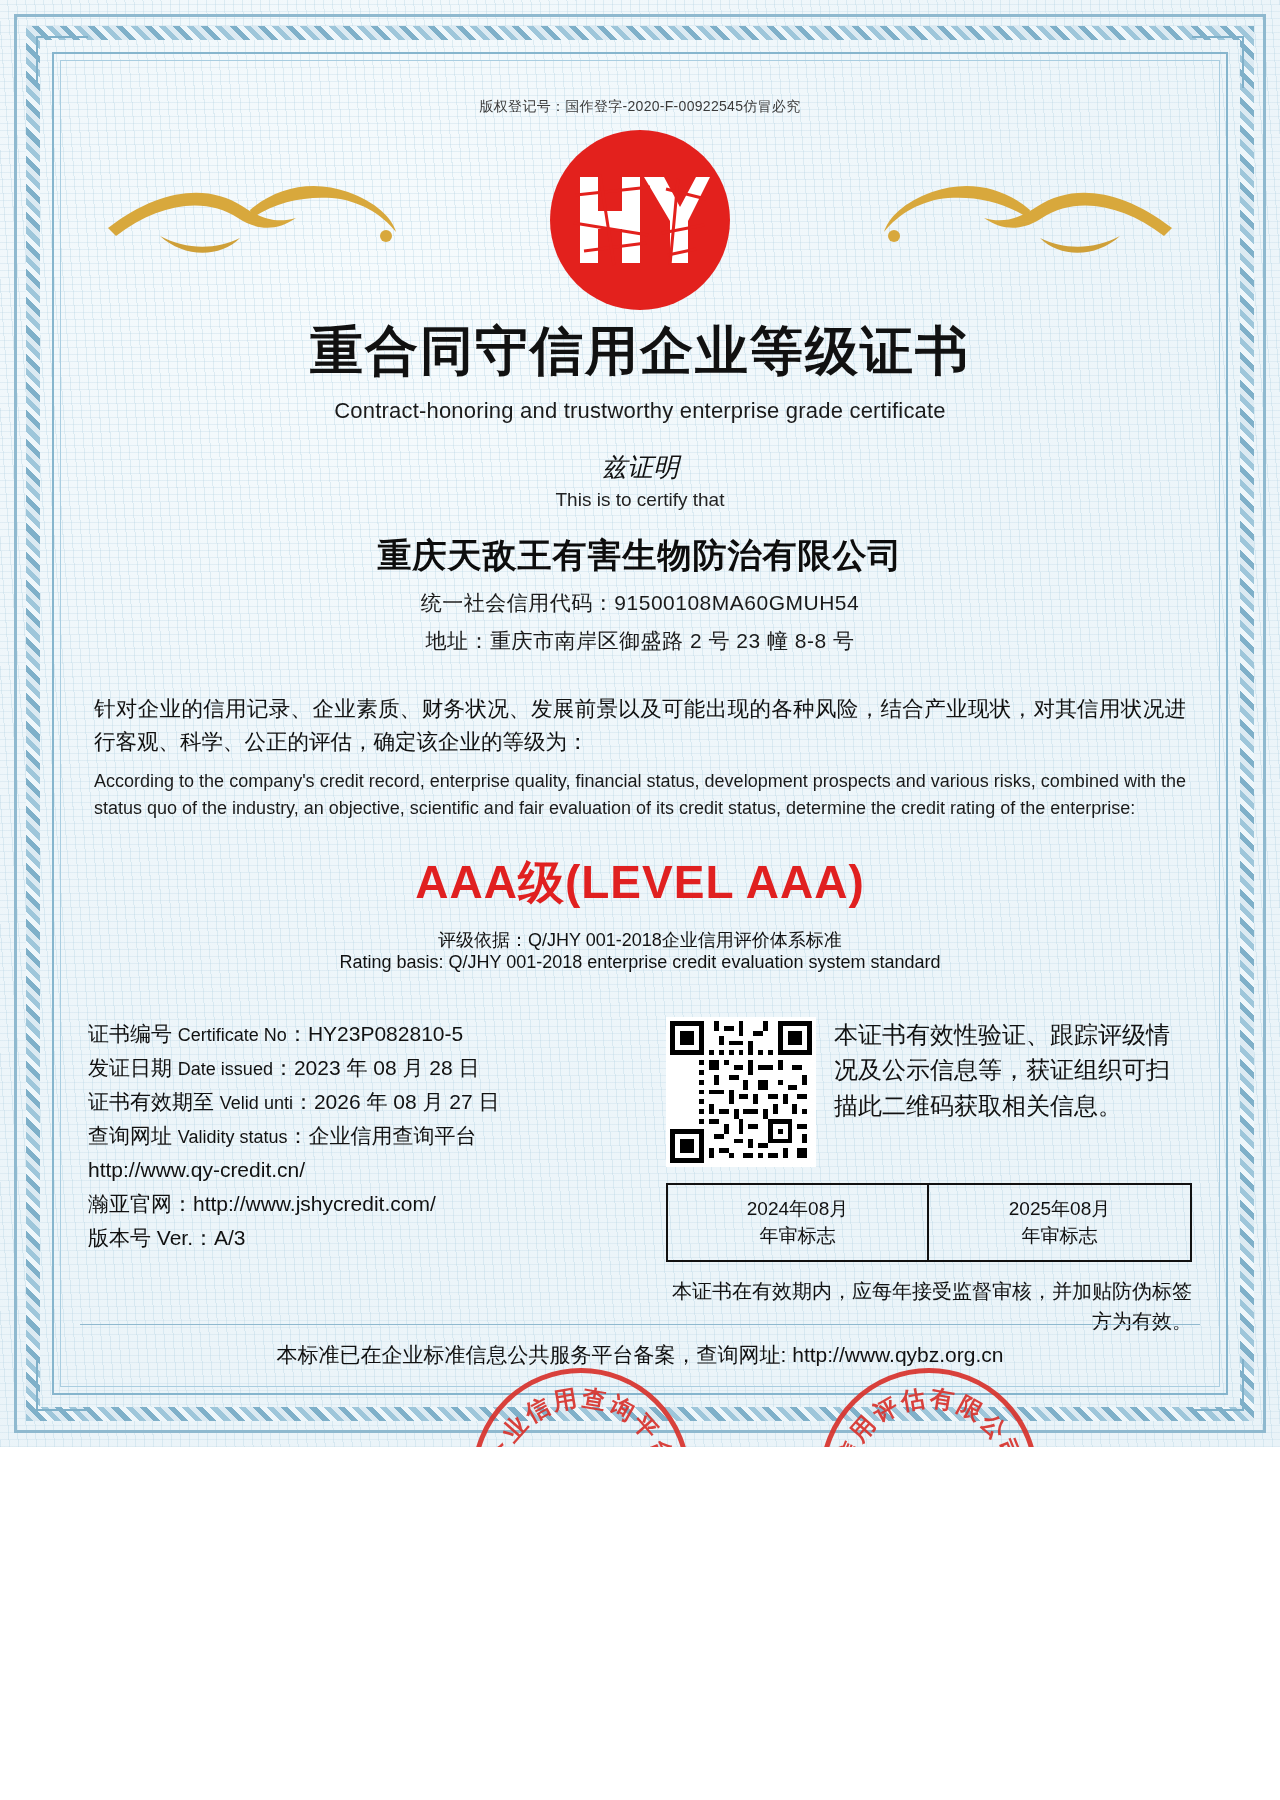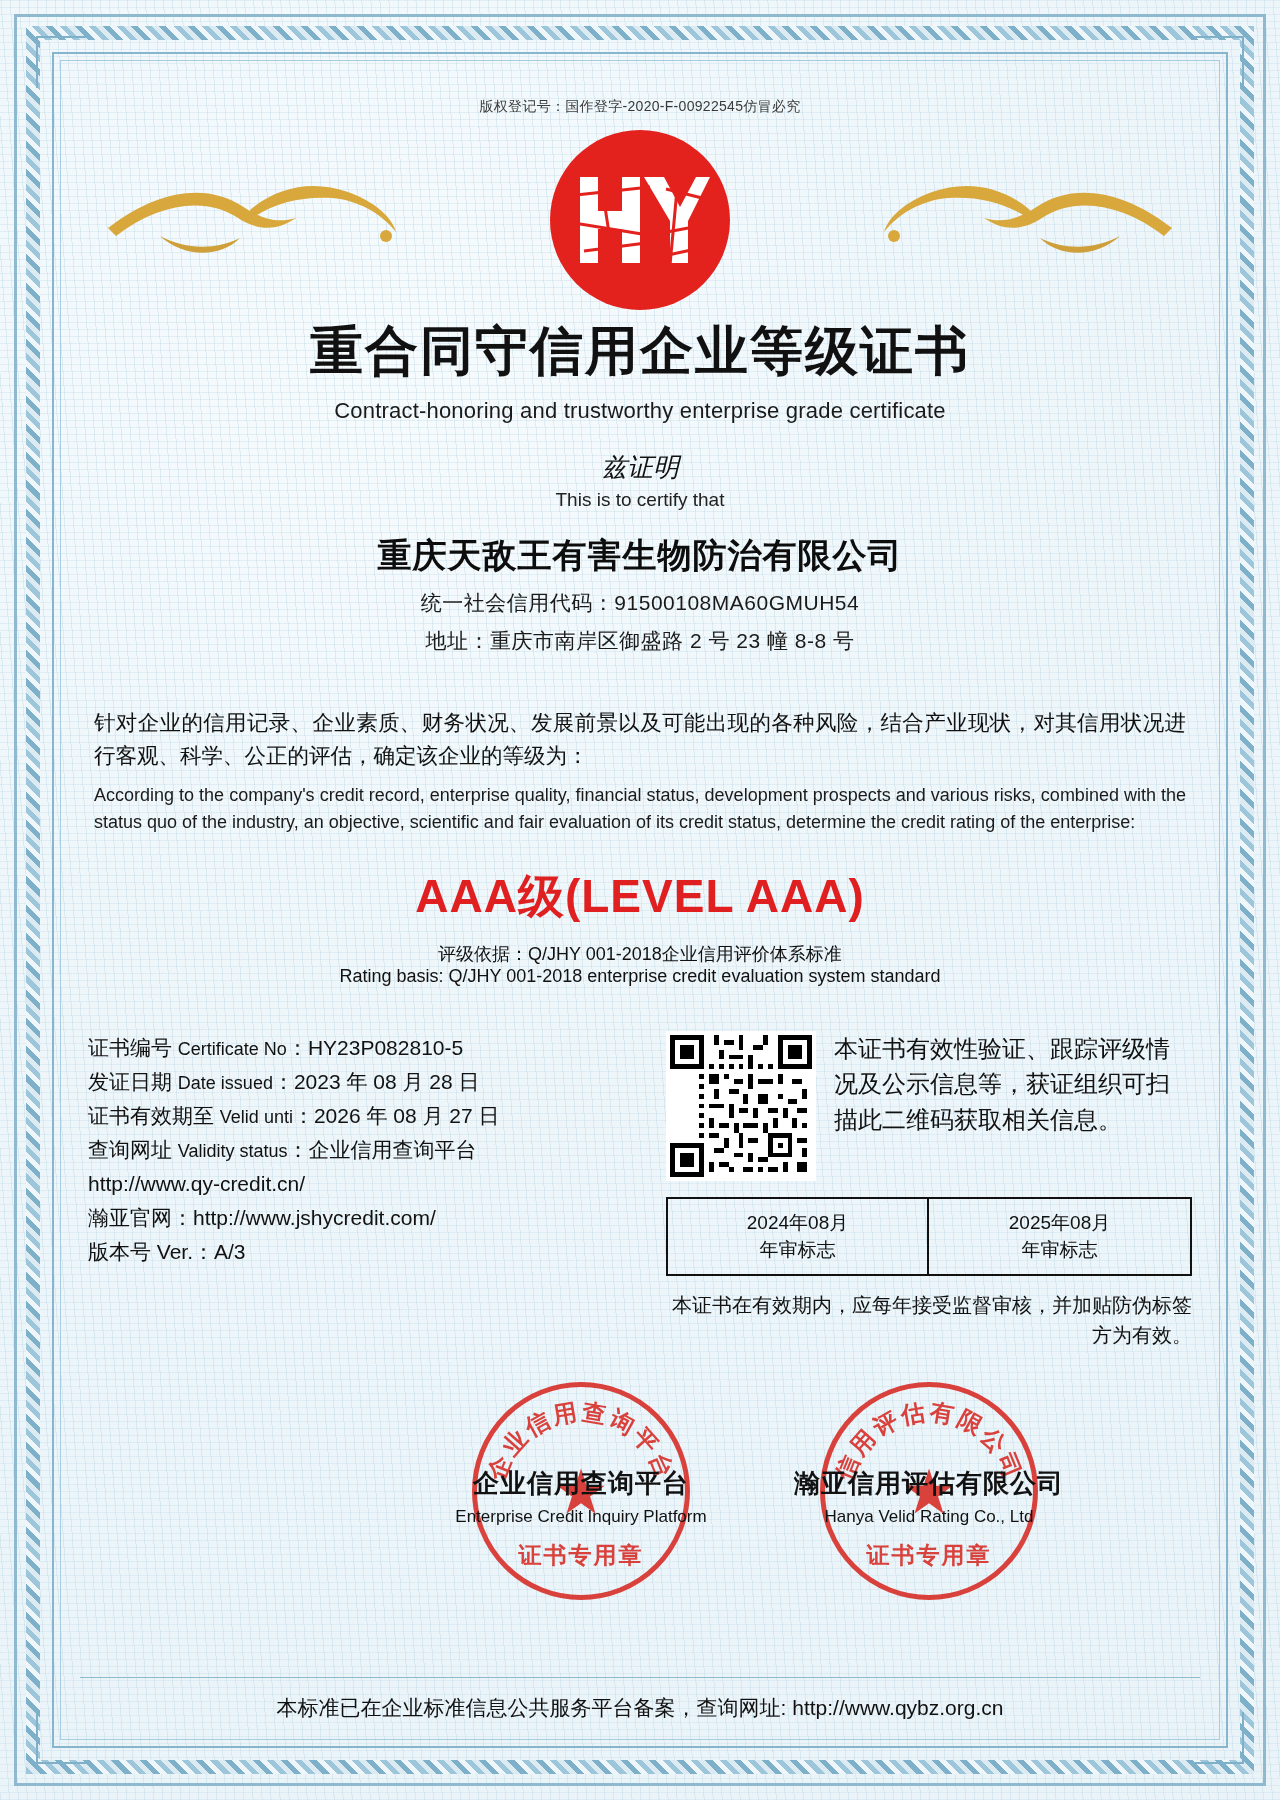--- a/index.html
+++ b/index.html
@@ -4,21 +4,21 @@
 <style>
   * { box-sizing: border-box; }
   html, body {
     margin: 0; padding: 0;
     width: 1280px; height: 1800px;
     background: #ffffff;
     font-family: "Liberation Sans", sans-serif;
   }
   #cert {
     position: relative;
-    width: 1280px; height: 1800px;
+    width: 1280px; height: 1447px;
     overflow: hidden;
     background:
       repeating-linear-gradient(0deg,
         rgba(210,228,238,0.55) 0px,
         rgba(210,228,238,0.55) 1px,
         rgba(255,255,255,0) 1px,
         rgba(255,255,255,0) 7px),
       radial-gradient(circle at 30% 20%, #f6fbfd 0%, #eef6fa 40%, #e9f3f8 100%);
     padding-left: 32px;
   }
@@ -141,21 +141,21 @@
   }
   .meta-line {
     text-align: center;
     font-size: 21px;
     color: #1a1a1a;
     margin-top: 10px;
     letter-spacing: .5px;
   }
 
   .para {
-    margin-top: 52px;
+    margin-top: 38px;
     padding: 0 14px;
   }
   .para-cn {
     font-size: 21.5px;
     line-height: 1.55;
     color: #111;
     text-align: justify;
     text-indent: 0;
   }
   .para-en {

